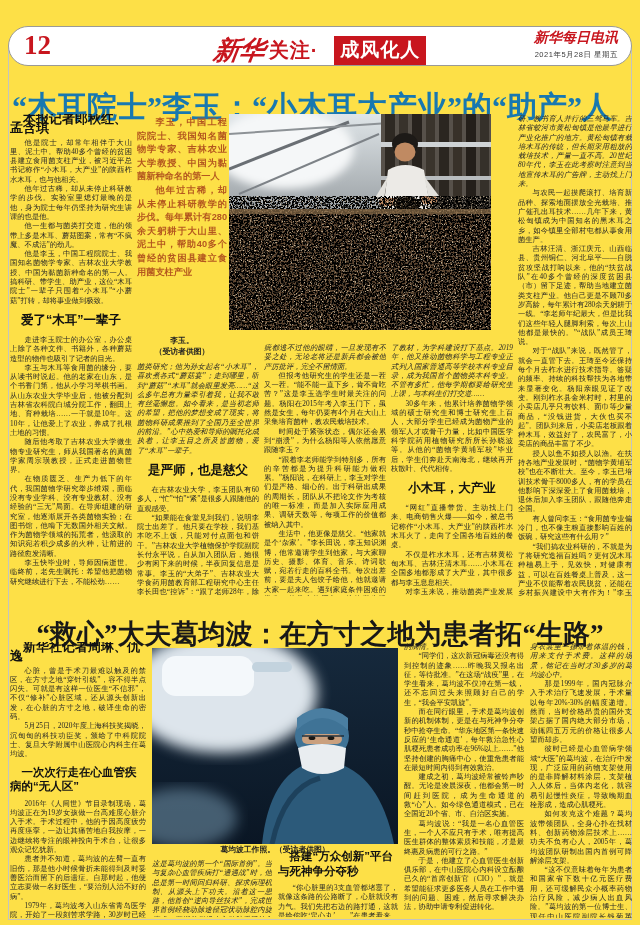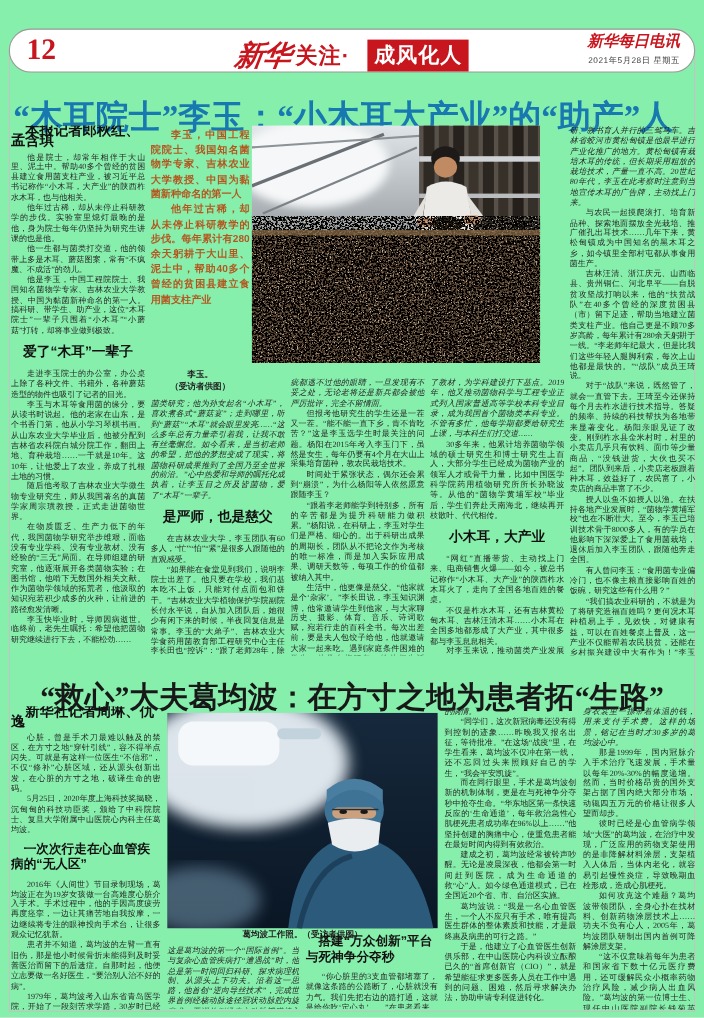--- a/index.html
+++ b/index.html
@@ -1,16 +1,16 @@
 <!DOCTYPE html>
 <html><head>
 <meta charset="utf-8">
 <style>
   html,body{margin:0;padding:0;background:#e8e8e4;}
-  .sheet{position:relative;width:640px;height:925px;background:#86efac;margin:0 auto;overflow:hidden;
+  .sheet{position:relative;width:640px;height:925px;background:#fde047;margin:0 auto;overflow:hidden;
          font-family:"Liberation Serif",serif;}
   .page-frame{position:absolute;left:8px;right:8px;top:46px;bottom:5px;
               border-left:1px solid #c3c3c0;border-right:1px solid #c3c3c0;border-bottom:1px solid #c3c3c0;
               pointer-events:none;}
   
   .masthead-capsule{position:absolute;left:8px;top:26px;width:622px;height:38px;background:#fff;
                     border:1px solid #9a9a96;border-radius:20px;}
   .page-number{position:absolute;left:24px;top:30px;font:bold 27px "Liberation Serif",serif;color:#c8161e;}
   .section-center{position:absolute;left:0;right:0;top:33px;display:flex;justify-content:center;align-items:center;gap:5px;}
   .brand-script{color:#c8161e;font:bold italic 26px "Liberation Serif",serif;transform:skewX(-8deg);letter-spacing:-1px;}

